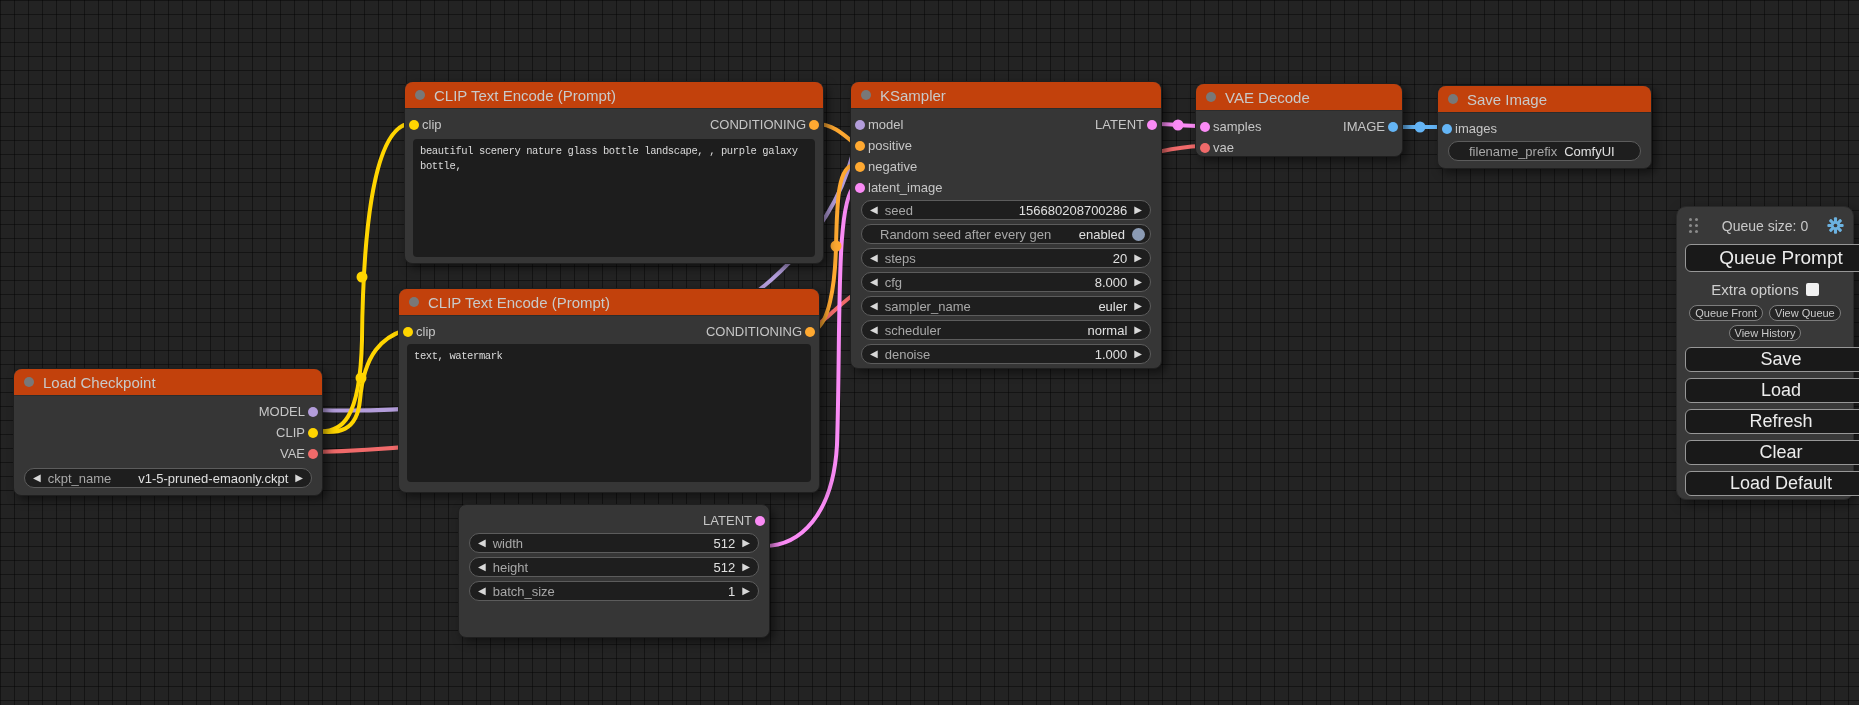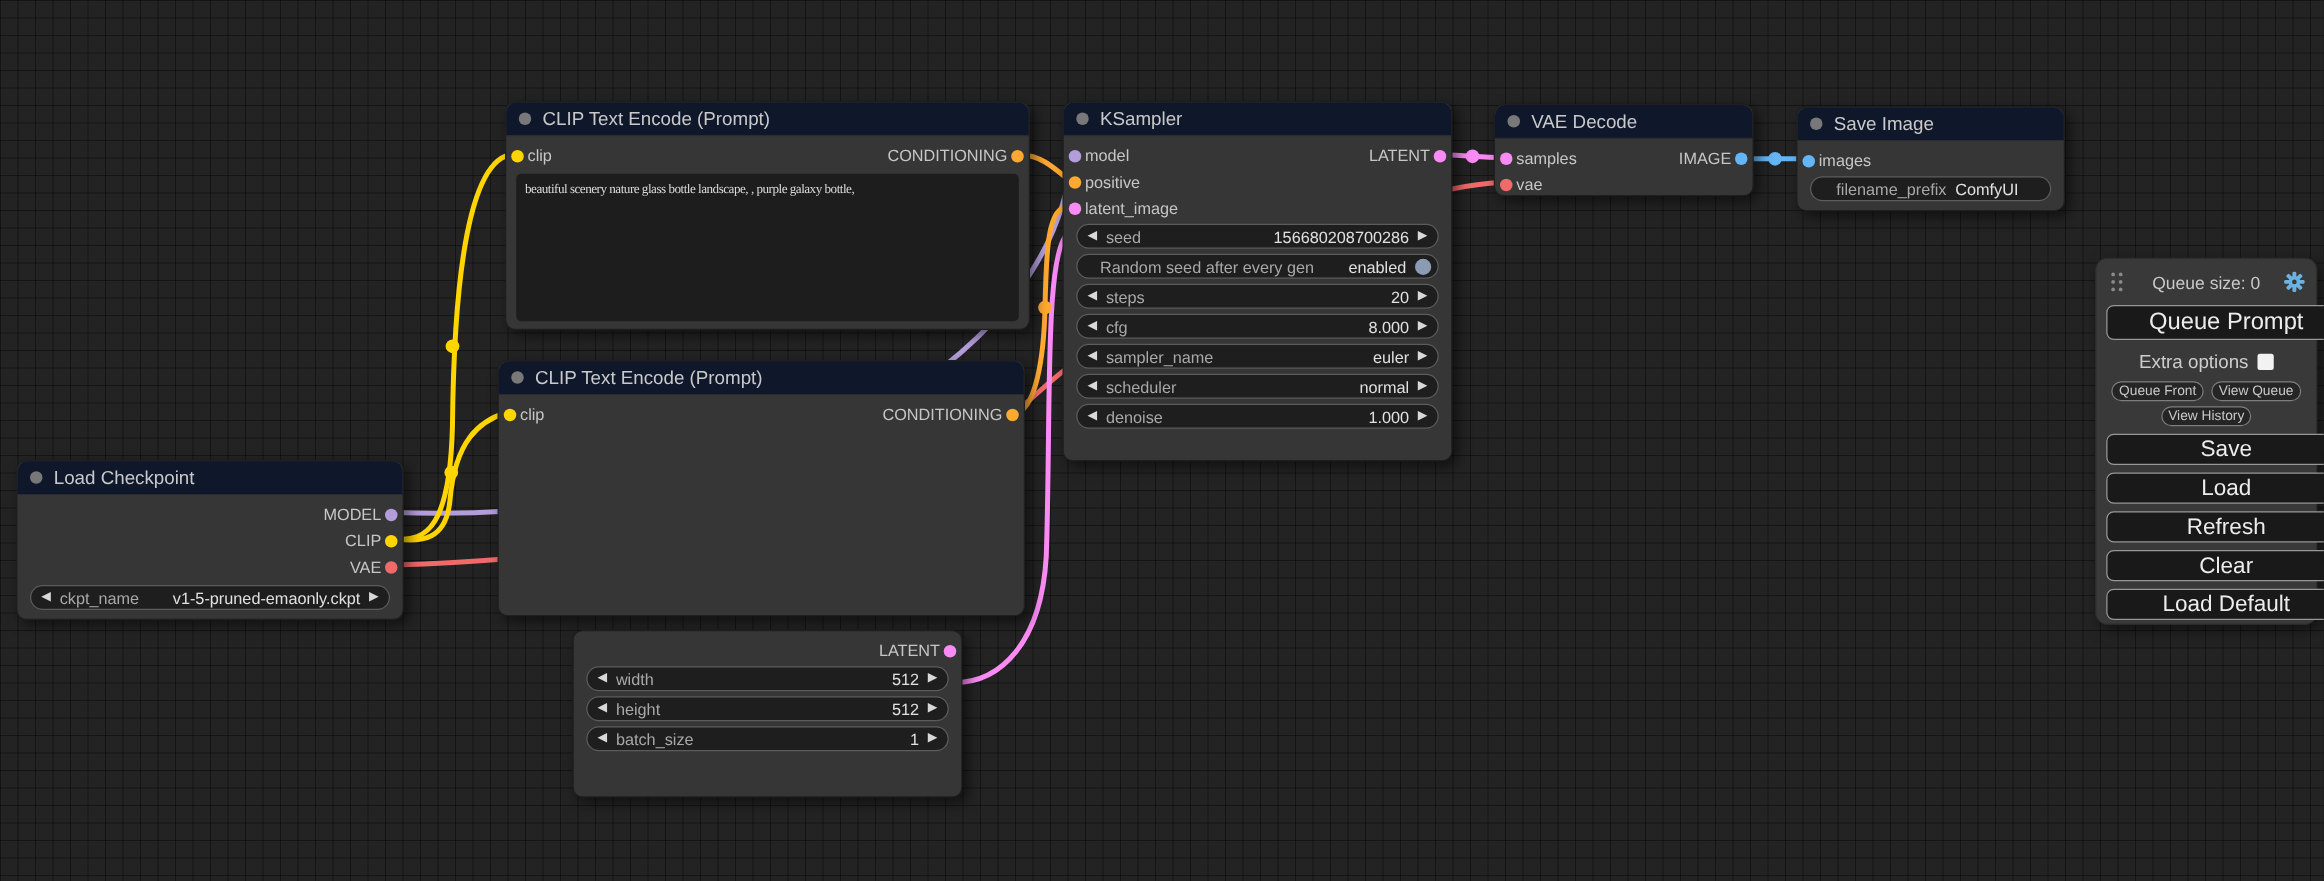--- a/index.html
+++ b/index.html
@@ -20,21 +20,21 @@
 
   
   .node {
     position: absolute; z-index: 2;
     background: #363636; border: 1px solid #1f1f1f; border-radius: 8px;
     box-shadow: 4px 4px 10px rgba(0,0,0,.5);
     color: #c2c2c2; font-size: 13px;
   }
   .node-title {
     height: 27px; display: flex; align-items: center; gap: 9px;
-    padding: 0 10px; background: #0f172a; border-radius: 8px 8px 0 0;
+    padding: 0 10px; background: #c2410c; border-radius: 8px 8px 0 0;
     border-bottom: 1px solid #2c2c2c; color: #c9c9c9; font-size: 15px;
   }
   .title-dot { width: 10px; height: 10px; border-radius: 50%; background: #787878; flex: 0 0 auto; }
   .slots { padding-top: 5px; }
   .slot-row { position: relative; height: 21px; display: flex; align-items: center; }
   .in-label  { margin-left: 17px; color: #c6c6c6; }
   .out-label { margin-left: auto; margin-right: 17px; color: #c6c6c6; }
   .dot { position: absolute; top: 50%; transform: translateY(-50%);
          width: 10px; height: 10px; border-radius: 50%; background: #888; }
   .dot.in  { left: 4px; }
@@ -48,21 +48,21 @@
   }
   .widget.first { margin-top: 2px; }
   .warrow { color: #d8d8d8; font-size: 10px; line-height: 1; }
   .wlabel { color: #a8a8a8; }
   .wvalue { margin-left: auto; color: #e0e0e0; }
   .toggle-dot { width: 13px; height: 13px; border-radius: 50%; margin-right: -3px; flex: 0 0 auto; }
 
   .textbox {
     position: absolute; left: 8px; right: 8px;
     background: #1d1d1d; border-radius: 4px; padding: 5px 7px;
-    font-family: Liberation Serif, serif; font-size: 10.5px;
+    font-family: Liberation Mono, monospace; font-size: 10.5px;
     letter-spacing: -0.4px; line-height: 15px; color: #dadada;
     white-space: pre-wrap; word-break: break-word;
   }
 
   
   #node-load-checkpoint { left: 13px;  top: 368px; width: 310px; height: 128px; }
   #node-clip-encode-1   { left: 404px; top: 81px;  width: 420px; height: 183px; }
   #node-clip-encode-2   { left: 398px; top: 288px; width: 422px; height: 205px; }
   #node-empty-latent    { left: 458px; top: 504px; width: 312px; height: 134px; }
   #node-ksampler        { left: 850px; top: 81px;  width: 312px; height: 288px; }
@@ -175,20 +175,21 @@
       <span>CLIP Text Encode (Prompt)</span>
     </div>
     <div class="slots">
       <div class="slot-row">
         <span class="dot in" style="background: rgb(255, 213, 0);"></span>
         <span class="in-label">clip</span>
         <span class="out-label">CONDITIONING</span>
         <span class="dot out" style="background: rgb(255, 169, 49);"></span>
       </div>
     </div>
+    <div class="textbox">text, watermark</div>
   </div>
 
   <div class="node" id="node-empty-latent">
     <div class="slots">
       <div class="slot-row">
         <span class="out-label">LATENT</span>
         <span class="dot out" style="background: rgb(250, 139, 245);"></span>
       </div>
     </div>
     <div class="widget first">
@@ -219,20 +220,24 @@
     <div class="slots">
       <div class="slot-row">
         <span class="dot in" style="background: rgb(179, 157, 219);"></span>
         <span class="in-label">model</span>
         <span class="out-label">LATENT</span>
         <span class="dot out" style="background: rgb(250, 139, 245);"></span>
       </div>
       <div class="slot-row">
         <span class="dot in" style="background: rgb(255, 169, 49);"></span>
         <span class="in-label">positive</span>
+      </div>
+      <div class="slot-row">
+        <span class="dot in" style="background: rgb(255, 169, 49);"></span>
+        <span class="in-label">negative</span>
       </div>
       <div class="slot-row">
         <span class="dot in" style="background: rgb(250, 139, 245);"></span>
         <span class="in-label">latent_image</span>
       </div>
     </div>
     <div class="widget first">
       <span class="warrow">◀</span>
       <span class="wlabel">seed</span>
       <span class="wvalue">156680208700286</span>

